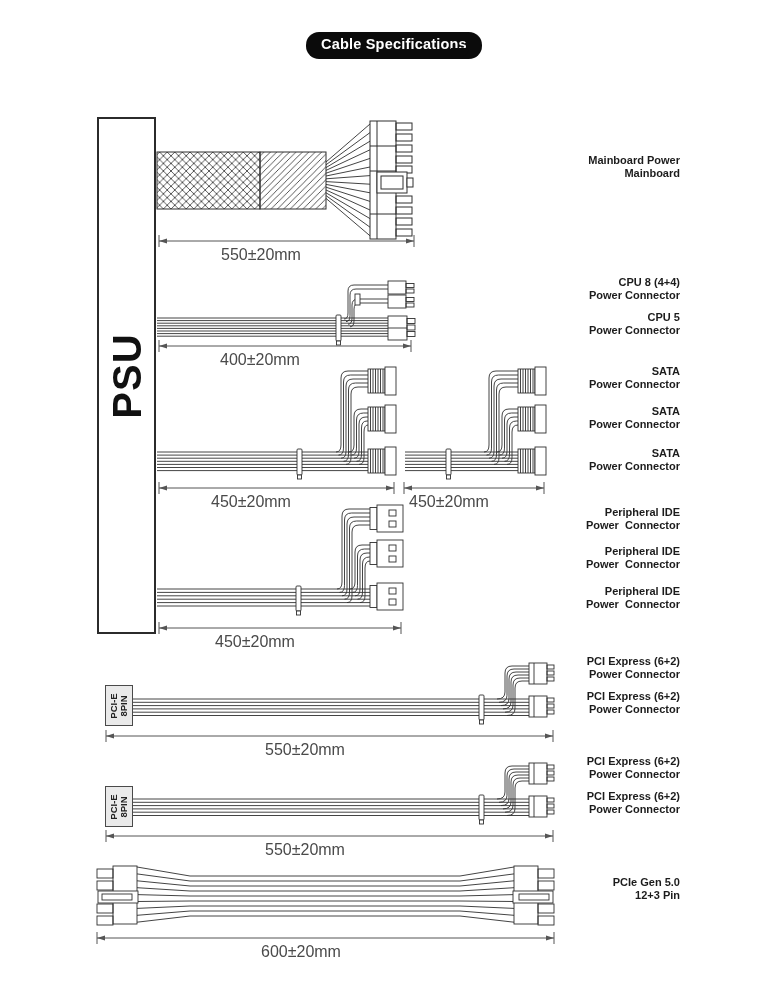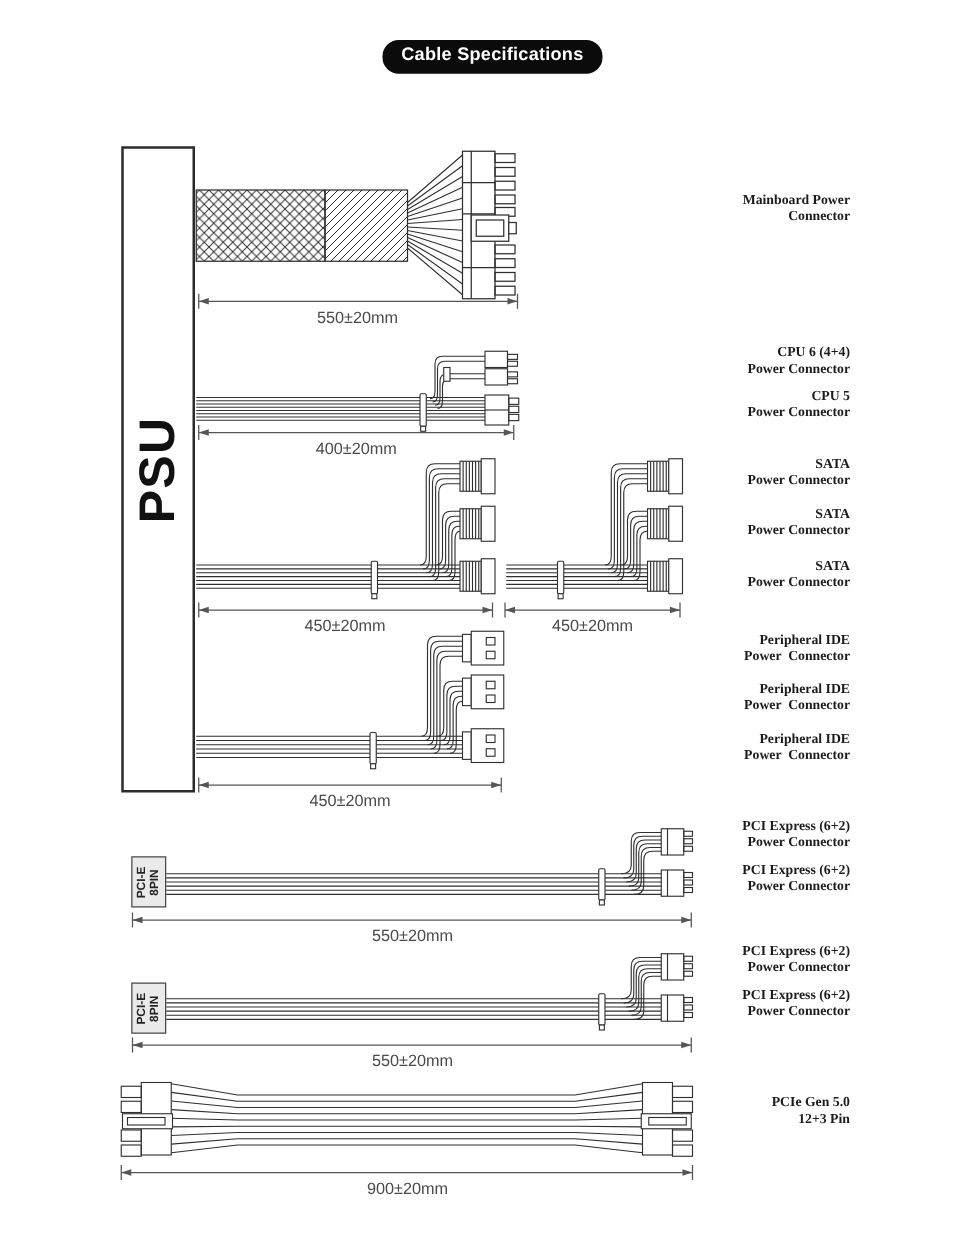--- a/index.html
+++ b/index.html
@@ -31,26 +31,26 @@
   }
   .pcie-module-text {
     position:absolute; top:50%; left:50%;
     transform:translate(-50%,-50%) rotate(-90deg);
     font-size:9.5px; font-weight:700; line-height:10px; color:#222;
     text-align:center; white-space:nowrap;
   }
   .pcie-module-text span { display:block; }
   .clabel {
     position:absolute; right:91px; text-align:right;
-    font-size:11px; font-weight:700; color:#1c1c1c; line-height:12.5px;font-family:Liberation Serif, serif;
+    font-size:11px; font-weight:700; color:#1c1c1c; line-height:12.5px;
   }
   .clabel span { display:block; white-space:pre; }
   .dim {
-    position:absolute; font-size:13px; color:#4a4a4a;
-    width:130px; text-align:center;
+    position:absolute; font-size:16px; color:#4a4a4a;
+    width:130px; 
   }
   svg.art { position:absolute; left:0; top:0; z-index:1; }
 </style>
 </head>
 <body>
 
 <svg class="art" width="771" height="1000" viewBox="0 0 771 1000">
   <defs>
     <pattern id="xh" width="7.6" height="7.6" patternUnits="userSpaceOnUse">
       <path d="M0,7.6 L7.6,0 M0,0 L7.6,7.6" stroke="#2f2f2f" stroke-width="0.8" fill="none"></path>
@@ -321,24 +321,24 @@
 </div>
 <div class="pcie-module" style="top:786px">
   <span class="pcie-module-text">
     <span>PCI-E</span>
       <span>8PIN</span>
   </span>
 </div>
 
 <div class="clabel" style="top:154px">
     <span>Mainboard Power</span>
-    <span>Connector</span>
+    <span>Mainboard</span>
   </div>
 <div class="clabel" style="top:276px">
-    <span>CPU 6 (4+4)</span>
+    <span>CPU 8 (4+4)</span>
     <span>Power Connector</span>
   </div>
 <div class="clabel" style="top:311px">
     <span>CPU 5</span>
     <span>Power Connector</span>
   </div>
 <div class="clabel" style="top:365px">
     <span>SATA</span>
     <span>Power Connector</span>
   </div>
@@ -383,13 +383,13 @@
     <span>12+3 Pin</span>
   </div>
 
 <div class="dim" style="left:221px; top:246px">550±20mm</div>
 <div class="dim" style="left:220px; top:351px">400±20mm</div>
 <div class="dim" style="left:211px; top:493px">450±20mm</div>
 <div class="dim" style="left:409px; top:493px">450±20mm</div>
 <div class="dim" style="left:215px; top:633px">450±20mm</div>
 <div class="dim" style="left:265px; top:741px">550±20mm</div>
 <div class="dim" style="left:265px; top:841px">550±20mm</div>
-<div class="dim" style="left:261px; top:943px">900±20mm</div>
+<div class="dim" style="left:261px; top:943px">600±20mm</div>
 
 </body></html>

